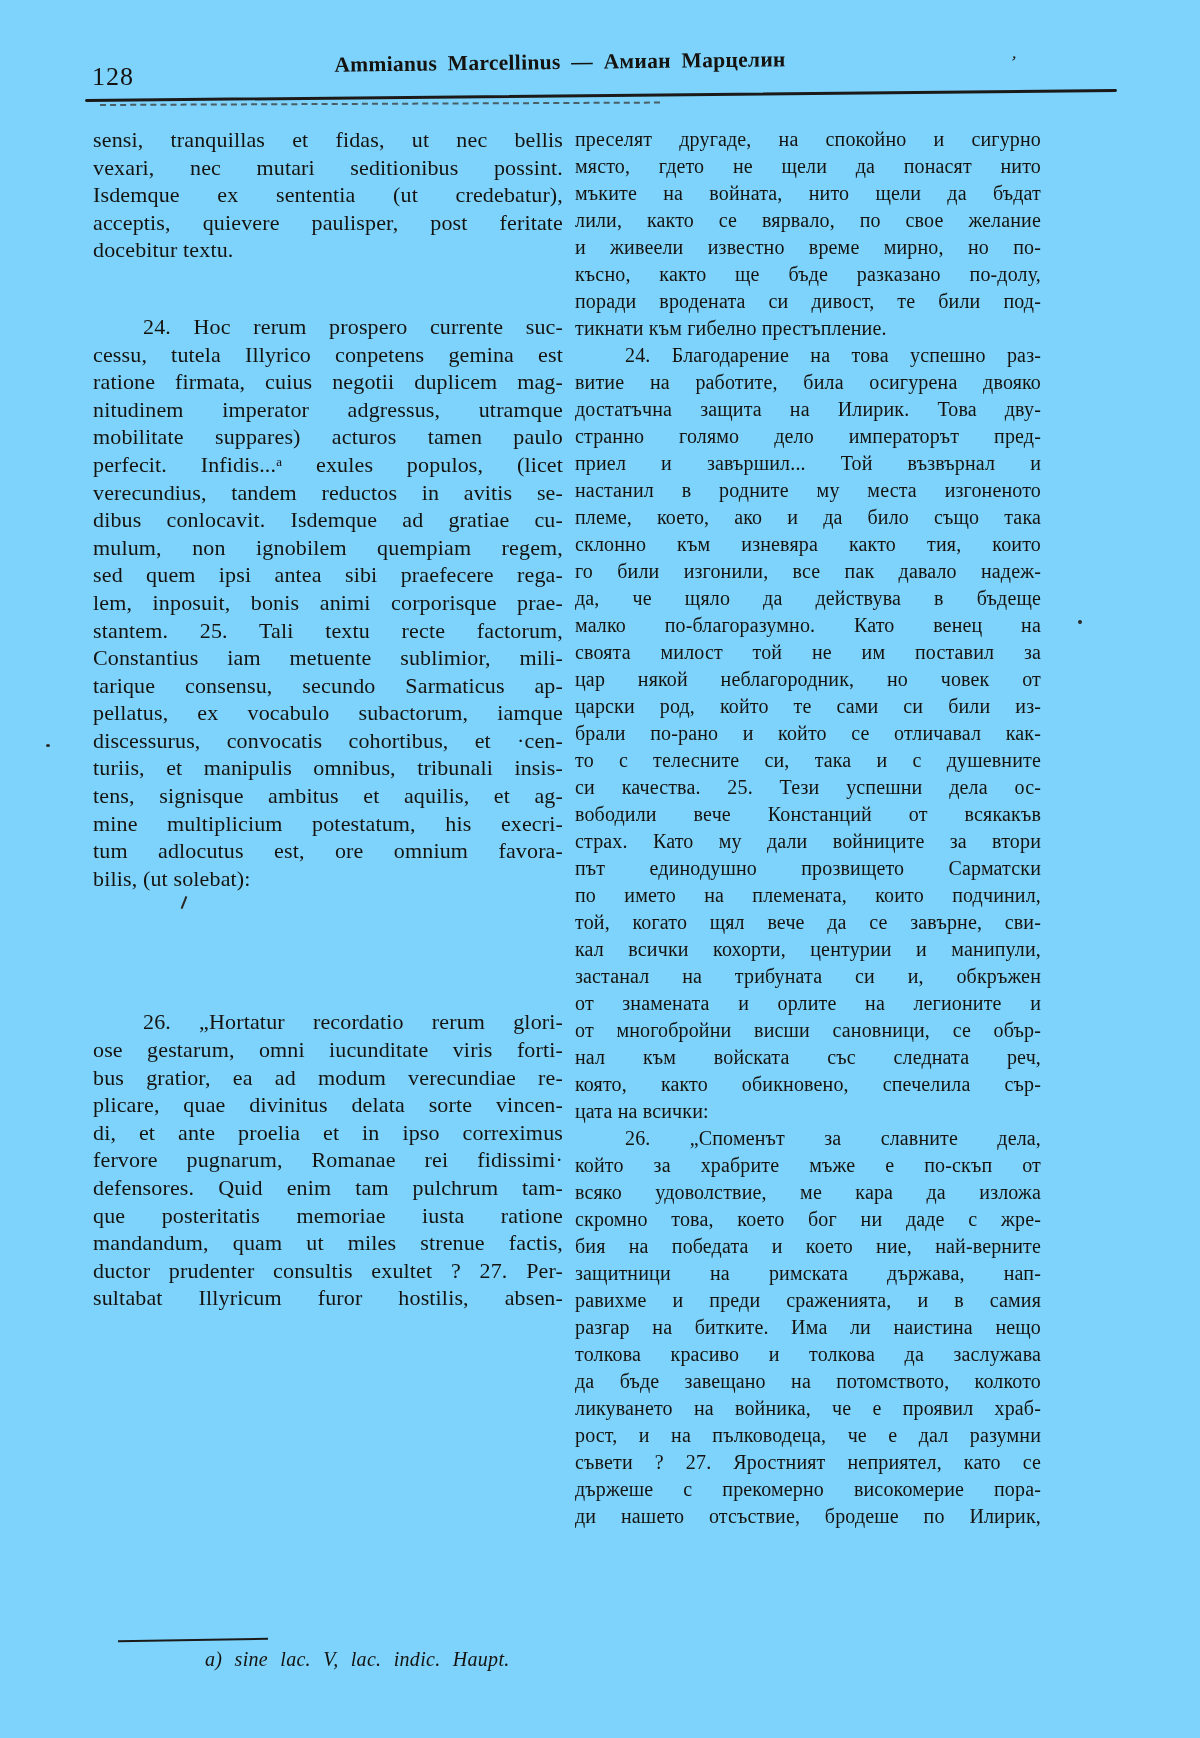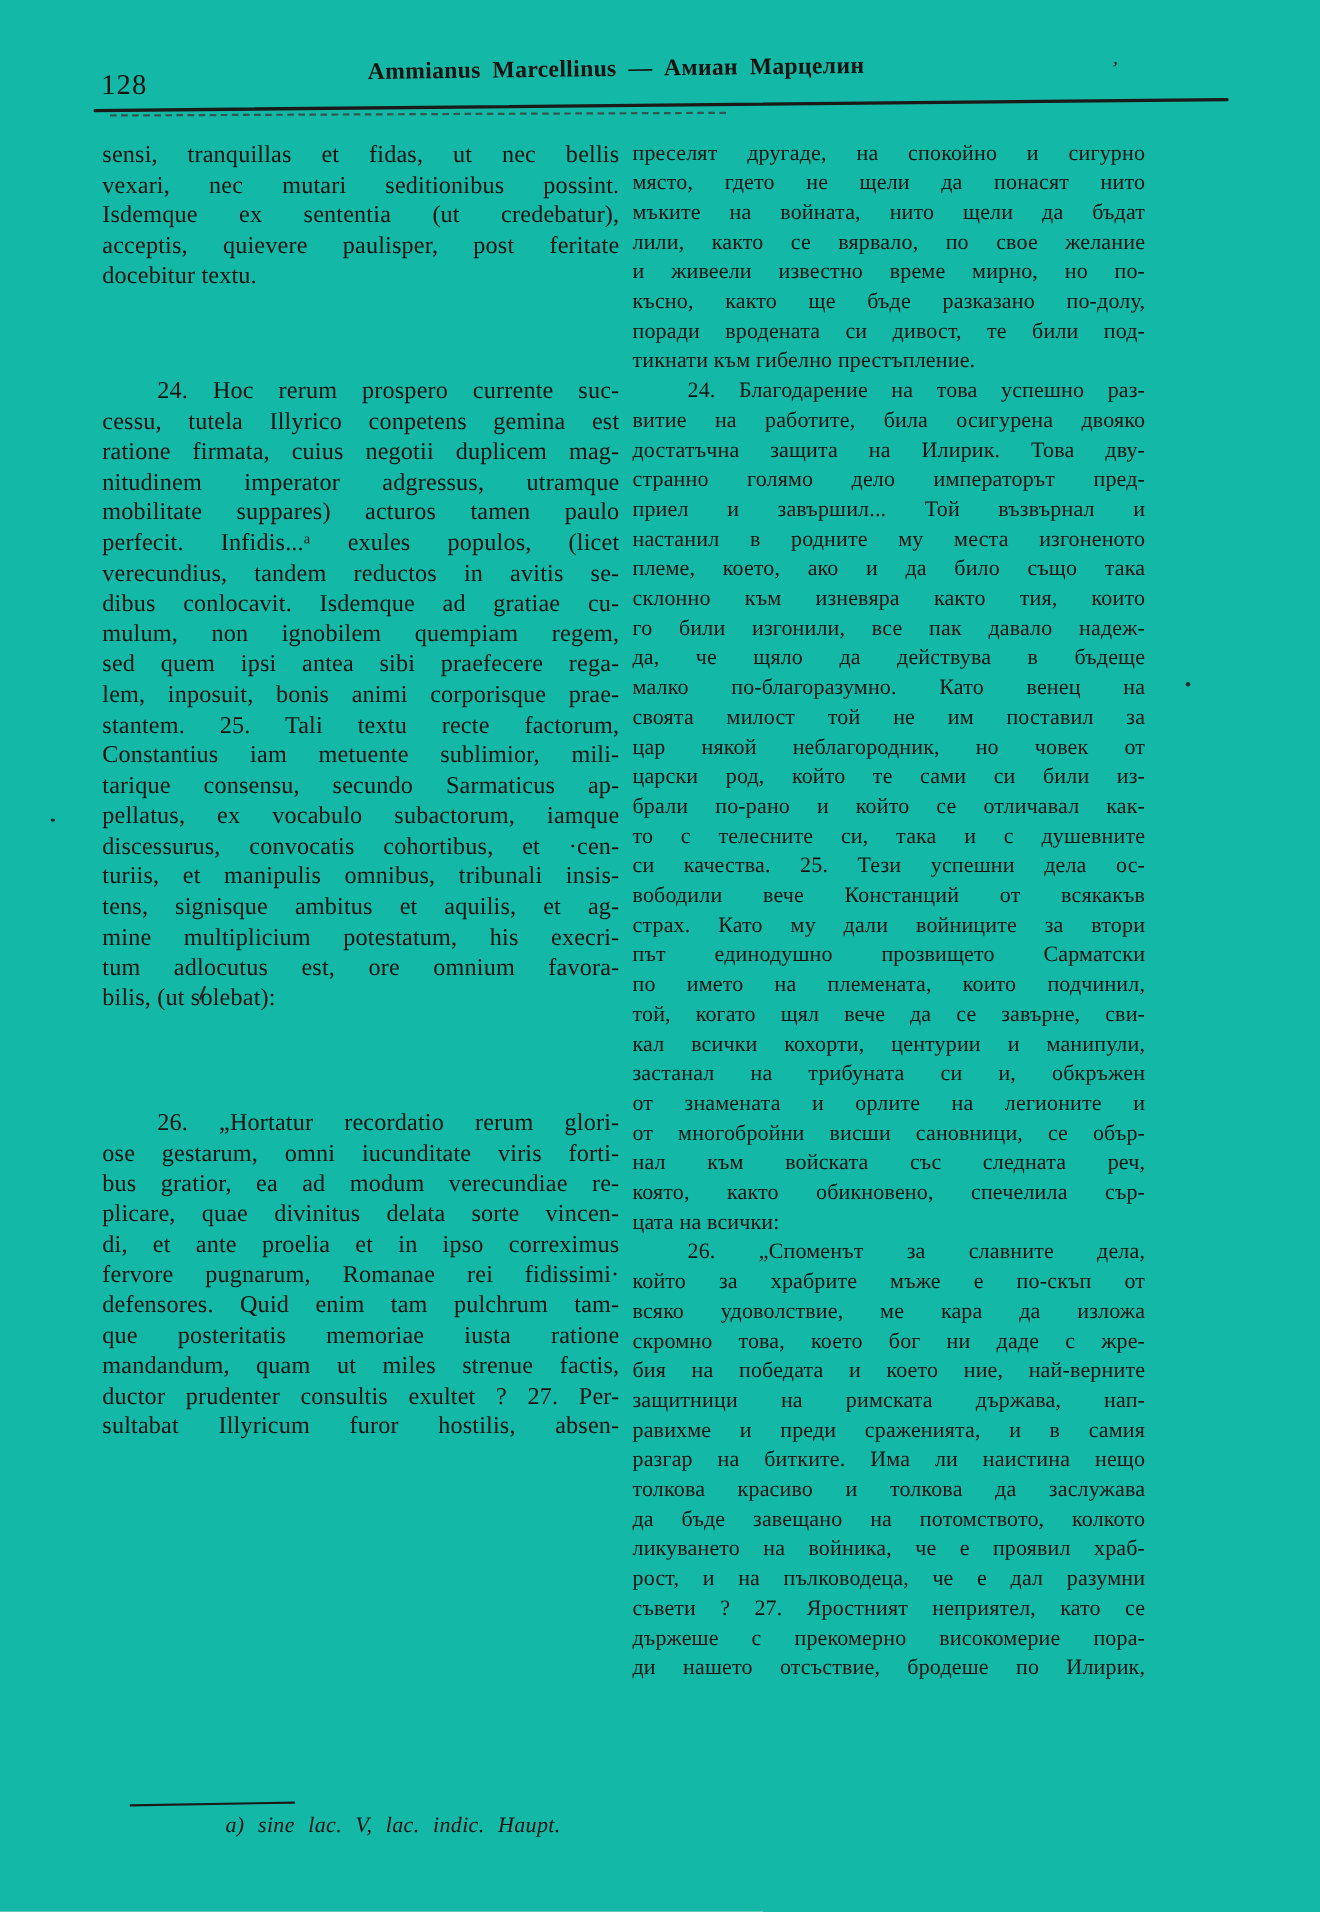--- a/index.html
+++ b/index.html
@@ -1,20 +1,20 @@
 <!DOCTYPE html>
 <html><head>
 <meta charset="utf-8">
 <style>
   html,body{margin:0;padding:0;background:#e8e6e0;}
   .page{
     position:relative;
     width:1200px;height:1738px;
     margin:0 auto;
-    background:#14b8a6;
+    background:#7dd3fc;
     color:#151310;
     font-family:"Liberation Serif","DejaVu Serif",serif;
     overflow:hidden;
   }
   
   .page-number{
     position:absolute;left:92px;top:62px;
     font-size:26px;letter-spacing:1px;
   }
   .header-title{
@@ -37,22 +37,22 @@
   }
   .header-tick{
     position:absolute;left:1010px;top:52px;
     font-size:18px;transform:rotate(12deg);color:#24211d;
   }
   
   .col{position:absolute;top:126px;}
   .col-left{left:93px;width:470px;font-size:22px;line-height:27.6px;}
   .col-right{left:575px;width:466px;font-size:20px;line-height:27px;}
   .paragraph{margin:0;}
-  .col-left .paragraph:nth-of-type(2){margin-top:77px;}
-  .col-left .paragraph:nth-of-type(3){margin-top:86px;}
+  .col-left .paragraph:nth-of-type(2){margin-top:49px;}
+  .col-left .paragraph:nth-of-type(3){margin-top:116px;}
   .line{
     text-align:justify;
     -moz-text-align-last:justify;
     text-align-last:justify;
     white-space:normal;
     letter-spacing:.15px;
   }
   .line.indent{text-indent:50px;}
   .line.ragged{text-align-last:left;-moz-text-align-last:left;}
   

